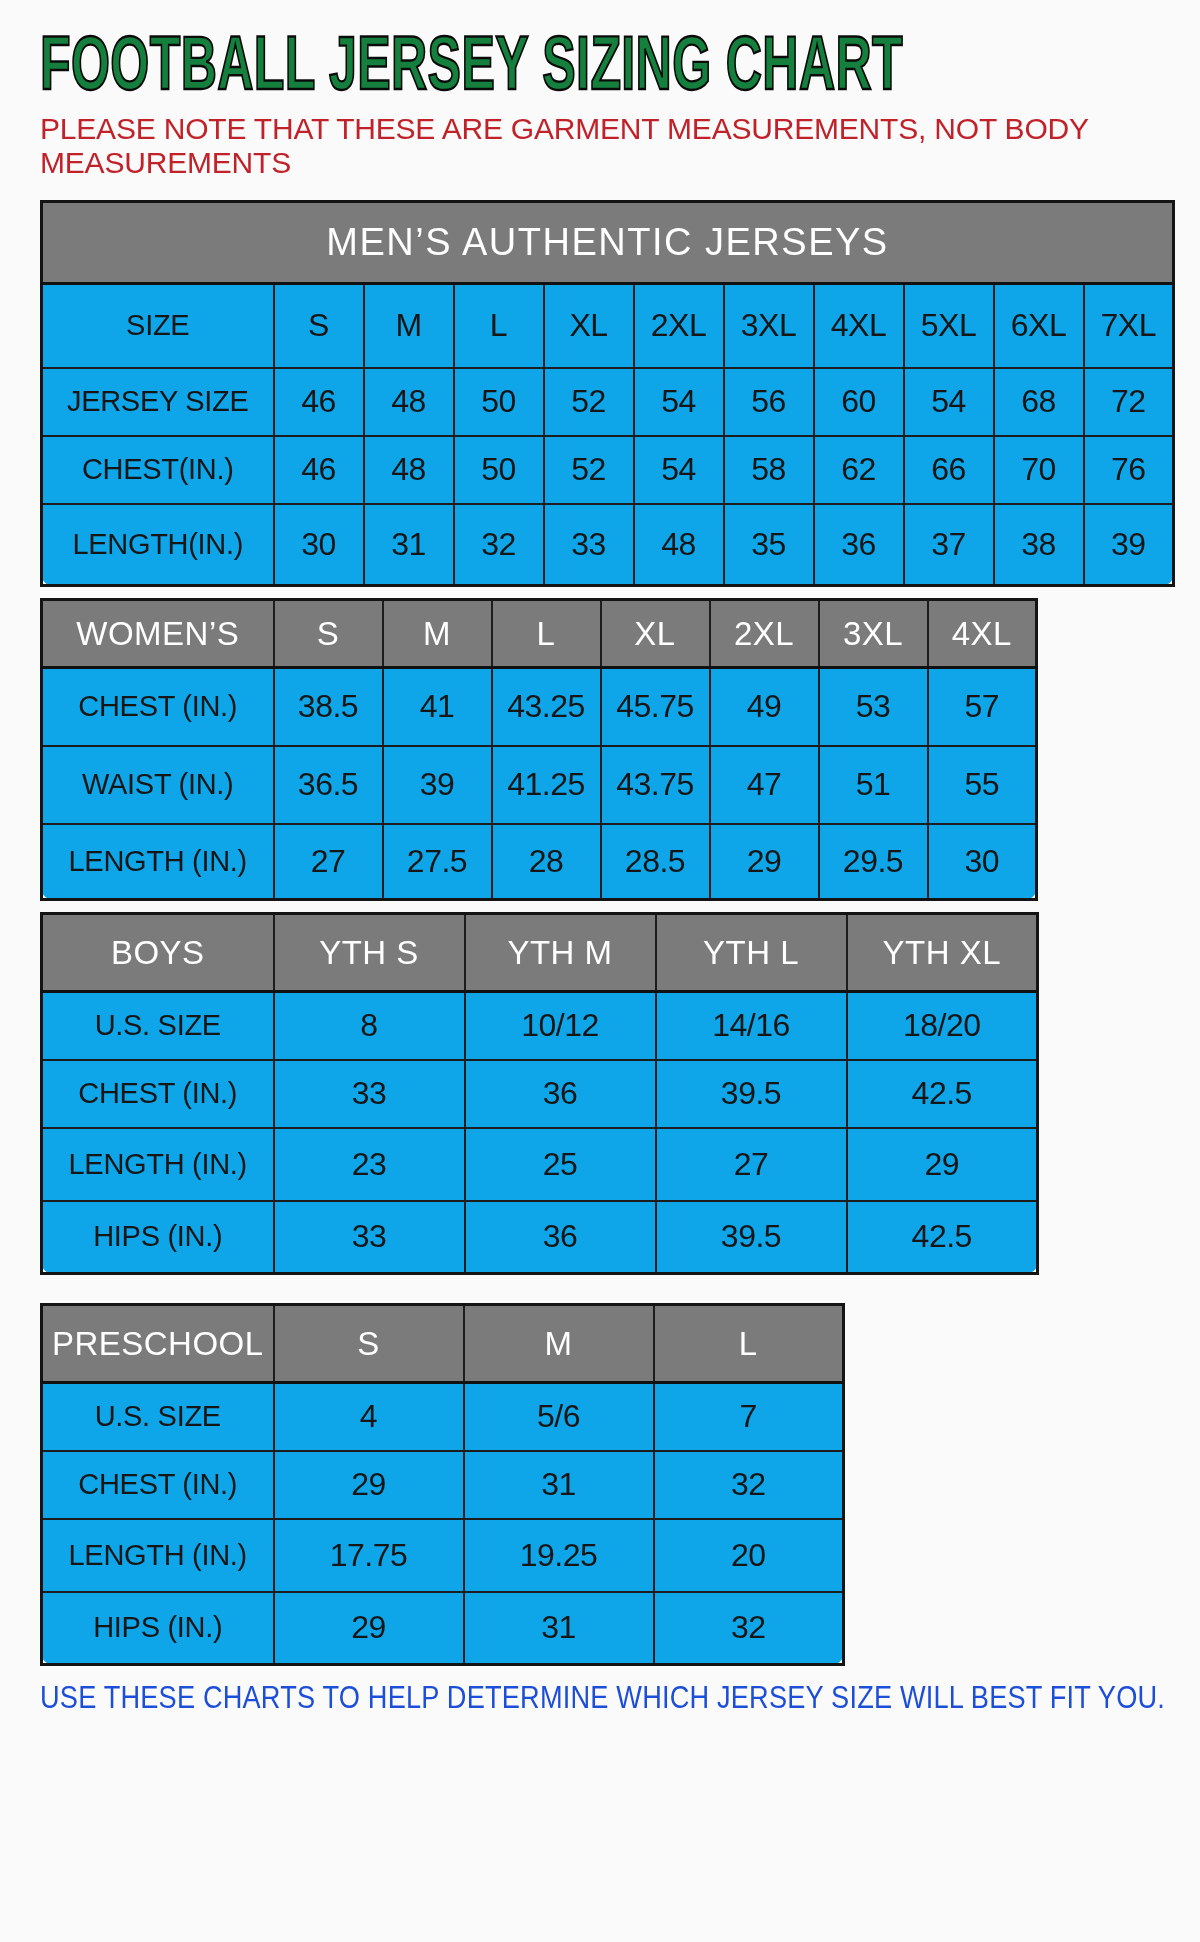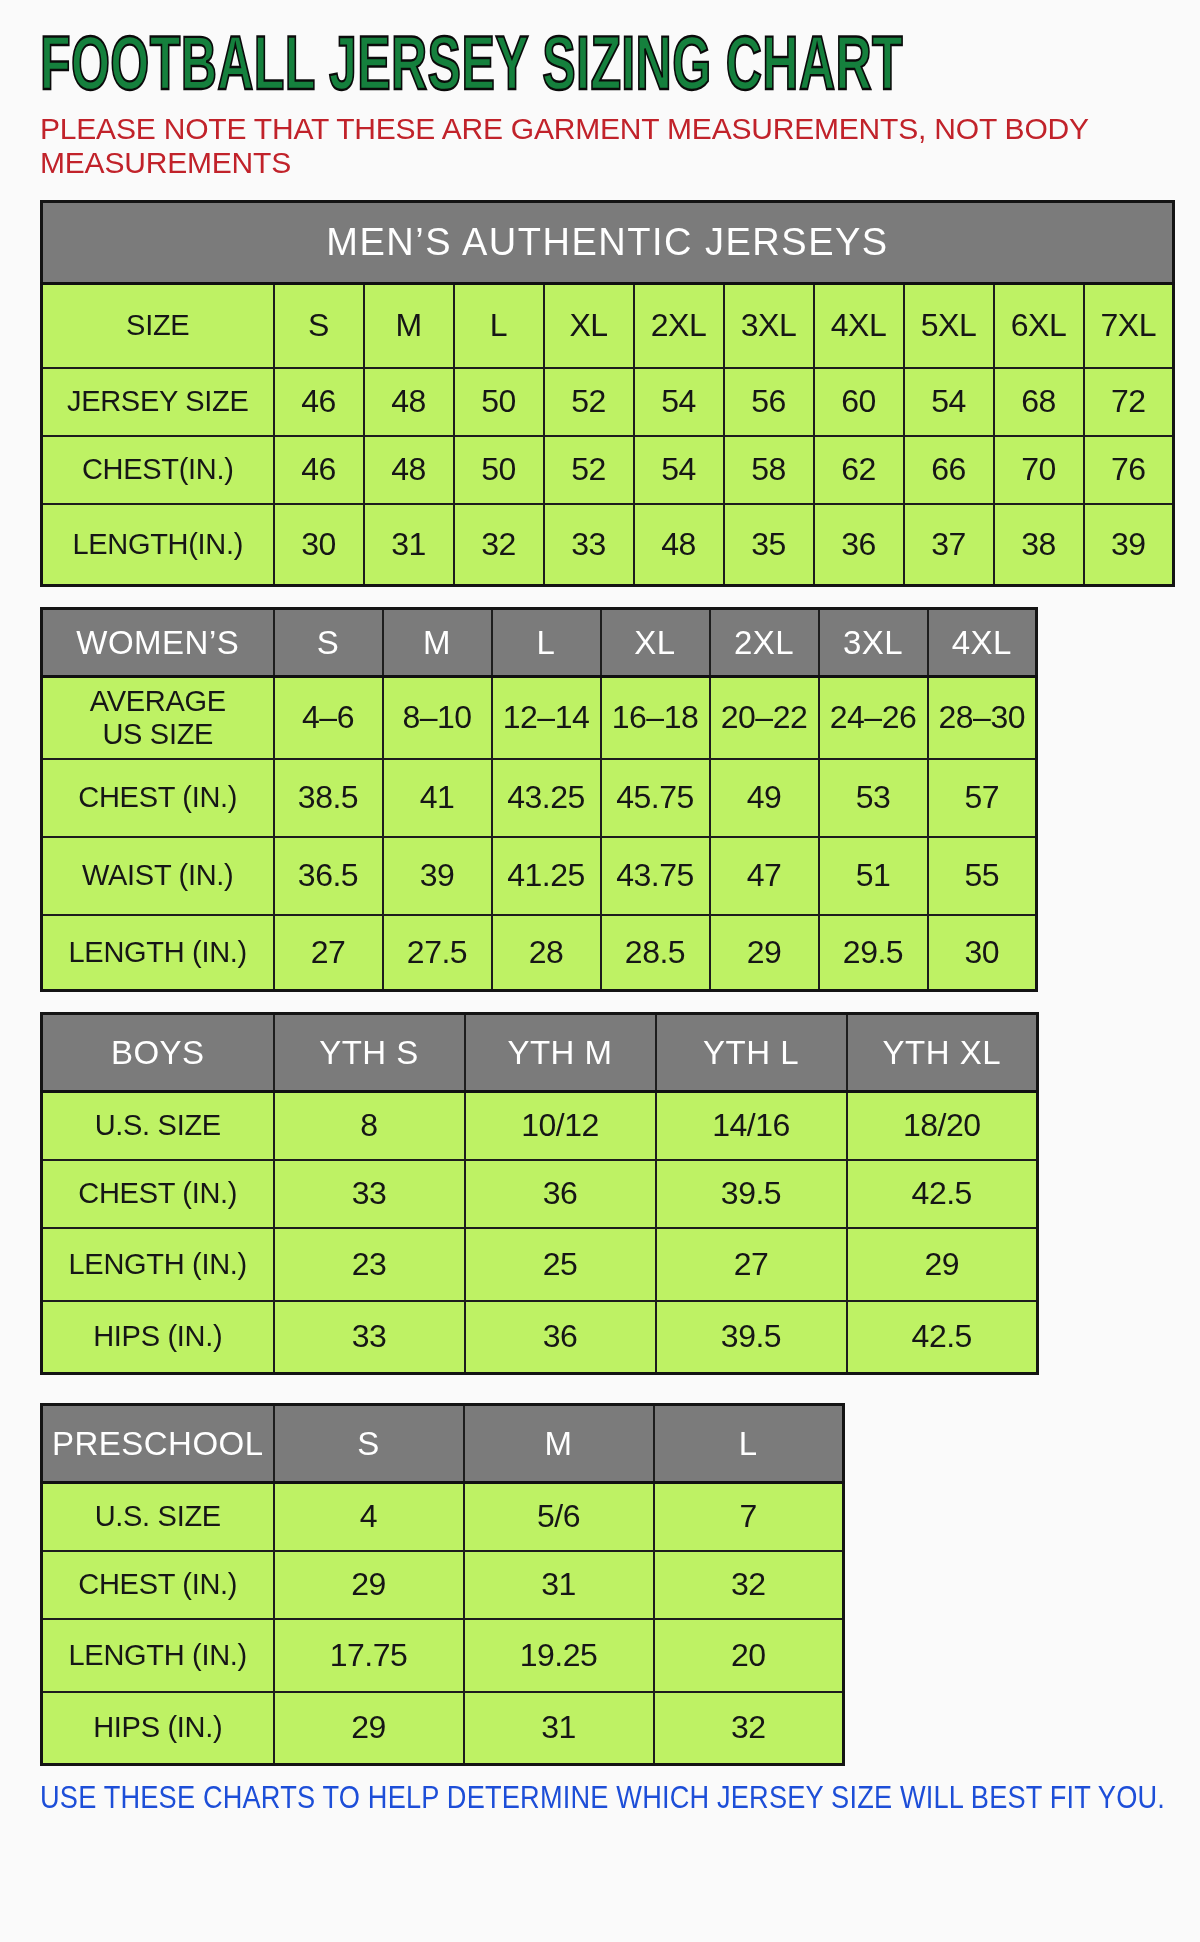--- a/index.html
+++ b/index.html
@@ -31,25 +31,26 @@
     margin: 10px 0 0 0;
     max-width: 1100px;
     color: #c1222a;
     font-size: 30px; line-height: 34px; font-weight: 400;
     letter-spacing: -0.2px;
   }
 
   
   table {
     border-collapse: collapse; table-layout: fixed;
-    background: #bef264;
+    background: #0ea5e9;
+    border-radius: 16px;
   }
   .tbl { border: 3px solid #141414; }
   .t-mens { margin-top: 20px; }
-  .t-womens, .t-boys { margin-top: 20px; padding-left: 19px; }
+  .t-womens, .t-boys { margin-top: 11px; padding-left: 19px; }
   .t-preschool { margin-top: 28px; }
   td, th {
     border: 2px solid #1d1d1d;
     text-align: center; vertical-align: middle;
     padding: 0; font-weight: 400; overflow: hidden;
   }
   .gray { background: #7b7b7b; color: #ffffff; }
   .banner-cell {
     font-size: 38px; letter-spacing: 1.5px;
     border-bottom: 3px solid #111111;
@@ -183,31 +184,20 @@
     <tbody>
         <tr class="ghead rh-80">
       <td class="gray">WOMEN’S</td>
       <td class="gray">S</td>
       <td class="gray">M</td>
       <td class="gray">L</td>
       <td class="gray">XL</td>
       <td class="gray">2XL</td>
       <td class="gray">3XL</td>
       <td class="gray">4XL</td>
-    </tr>
-    <tr class="rh-82">
-      <td class="lbl">AVERAGE
-US SIZE</td>
-      <td class="val">4–6</td>
-      <td class="val">8–10</td>
-      <td class="val">12–14</td>
-      <td class="val">16–18</td>
-      <td class="val">20–22</td>
-      <td class="val">24–26</td>
-      <td class="val">28–30</td>
     </tr>
     <tr class="rh-78">
       <td class="lbl">CHEST (IN.)</td>
       <td class="val">38.5</td>
       <td class="val">41</td>
       <td class="val">43.25</td>
       <td class="val">45.75</td>
       <td class="val">49</td>
       <td class="val">53</td>
       <td class="val">57</td>

